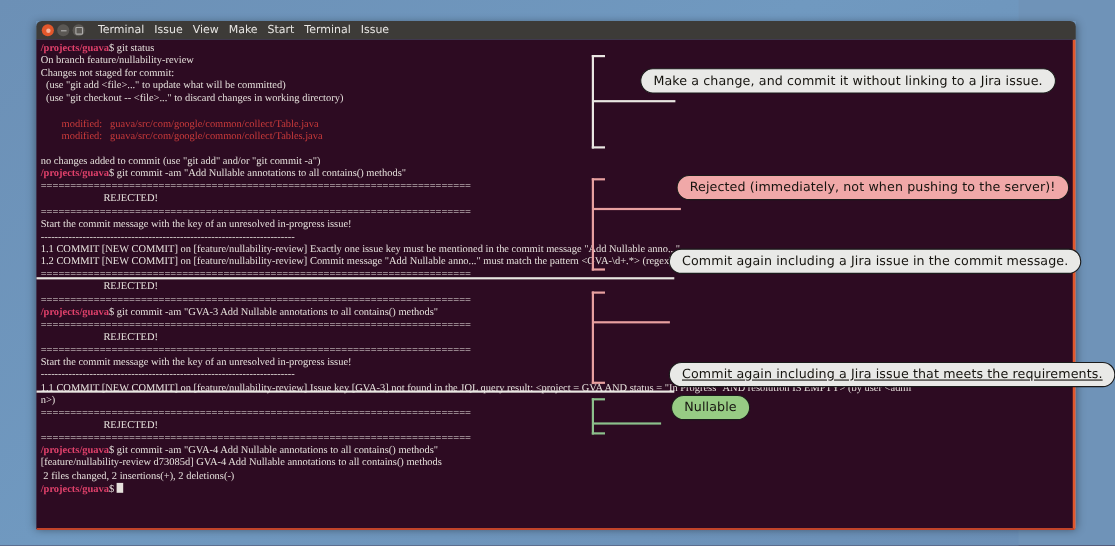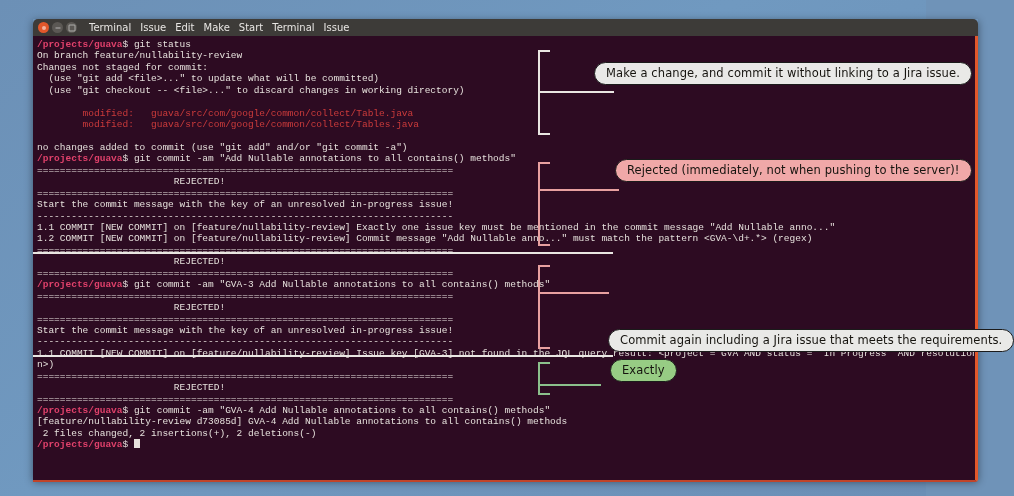--- a/index.html
+++ b/index.html
@@ -27,21 +27,21 @@
   #menubar{display:flex;gap:9px;margin-left:9px;font-family:"DejaVu Sans",sans-serif;
     font-size:10px;color:#e8e6e3;}
   #menubar span{cursor:default;}
 
   #term-body{position:relative;height:444px;background:#2d0b22;
     border-right:3px solid #e2572b;border-bottom:2px solid #c0442a;
     border-bottom-right-radius:3px;overflow:hidden;}
 
   
   #console{position:absolute;left:4px;top:3px;right:0;
-    font-family:Liberation Mono, monospace;
+    font-family:Liberation Serif, serif;
     font-size:9.5px;line-height:11.45px;color:#e6e1dc;white-space:pre;}
   .ln{height:11.45px;}
   .prompt{color:#e0416b;font-weight:bold;}
   .red{color:#cc3b3b;}
   .sep{color:#e6e1dc;letter-spacing:0px;}
   .cursor{display:inline-block;width:6px;height:9px;background:#e6e1dc;vertical-align:-1px;}
 
   
   .bracket{position:absolute;}
   .bracket .vert{position:absolute;left:0;top:0;width:2px;height:100%;}
@@ -72,21 +72,21 @@
         </div>
       <div class="wbtn min">
           <i></i>
         </div>
       <div class="wbtn max">
           <i></i>
         </div>
       <div id="menubar">
         <span>Terminal</span>
         <span>Issue</span>
-        <span>Edit</span>
+        <span>View</span>
         <span>Make</span>
         <span>Start</span>
         <span>Terminal</span>
         <span>Issue</span>
       </div>
     </div>
 
     <div id="term-body">
       <div id="console"><div class="ln"><span class="prompt">/projects/guava</span><span>$ git status</span></div><div class="ln">On branch feature/nullability-review</div><div class="ln">Changes not staged for commit:</div><div class="ln">  (use "git add &lt;file&gt;..." to update what will be committed)</div><div class="ln">  (use "git checkout -- &lt;file&gt;..." to discard changes in working directory)</div><div class="ln">&nbsp;</div><div class="ln red">        modified:   guava/src/com/google/common/collect/Table.java</div><div class="ln red">        modified:   guava/src/com/google/common/collect/Tables.java</div><div class="ln">&nbsp;</div><div class="ln">no changes added to commit (use "git add" and/or "git commit -a")</div><div class="ln"><span class="prompt">/projects/guava</span><span>$ git commit -am "Add Nullable annotations to all contains() methods"</span></div><div class="ln sep">=========================================================================</div><div class="ln">                        REJECTED!</div><div class="ln sep">=========================================================================</div><div class="ln">Start the commit message with the key of an unresolved in-progress issue!</div><div class="ln sep">-------------------------------------------------------------------------</div><div class="ln">1.1 COMMIT [NEW COMMIT] on [feature/nullability-review] Exactly one issue key must be mentioned in the commit message "Add Nullable anno..."</div><div class="ln">1.2 COMMIT [NEW COMMIT] on [feature/nullability-review] Commit message "Add Nullable anno..." must match the pattern &lt;GVA-\d+.*&gt; (regex)</div><div class="ln sep">=========================================================================</div><div class="ln">                        REJECTED!</div><div class="ln sep">=========================================================================</div><div class="ln"><span class="prompt">/projects/guava</span><span>$ git commit -am "GVA-3 Add Nullable annotations to all contains() methods"</span></div><div class="ln sep">=========================================================================</div><div class="ln">                        REJECTED!</div><div class="ln sep">=========================================================================</div><div class="ln">Start the commit message with the key of an unresolved in-progress issue!</div><div class="ln sep">-------------------------------------------------------------------------</div><div class="ln">1.1 COMMIT [NEW COMMIT] on [feature/nullability-review] Issue key [GVA-3] not found in the JQL query result: &lt;project = GVA AND status = "In Progress" AND resolution IS EMPTY&gt; (by user &lt;admi</div><div class="ln">n&gt;)</div><div class="ln sep">=========================================================================</div><div class="ln">                        REJECTED!</div><div class="ln sep">=========================================================================</div><div class="ln"><span class="prompt">/projects/guava</span><span>$ git commit -am "GVA-4 Add Nullable annotations to all contains() methods"</span></div><div class="ln">[feature/nullability-review d73085d] GVA-4 Add Nullable annotations to all contains() methods</div><div class="ln"> 2 files changed, 2 insertions(+), 2 deletions(-)</div><div class="ln"><span class="prompt">/projects/guava</span><span>$ </span><span class="cursor"></span></div></div>
 
@@ -121,23 +121,24 @@
 
       <div class="bracket" style="left:505px;top:326px;height:33px;">
         <div class="vert" style="background:#8cc08c;"></div>
         <div class="tip top" style="background:#8cc08c;"></div>
         <div class="tip bot" style="background:#8cc08c;"></div>
         <div class="arm" style="top:22px;width:61px;background:#8cc08c;"></div>
       </div>
     </div>
   </div>
 
-  <div class="callout grey" style="left:594px;top:62px;">Make a change, and commit it without linking to a Jira issue.</div>
+  <div class="callout grey" style="left:582px;top:62px;">Make a change, and commit it without linking to a Jira issue.</div>
 
   <div class="callout pink" style="left:615px;top:159px;">Rejected (immediately, not when pushing to the server)!</div>
 
+  <div class="callout grey" style="left:608px;top:226px;">Commit again including a Jira issue in the commit message.</div>
 
 
-  <div class="callout grey" style="left:608px;top:329px;">Commit again including a Jira issue that meets the requirements.</div>
+  <div class="callout grey" style="left:608px;top:329px;text-decoration:underline;">Commit again including a Jira issue that meets the requirements.</div>
 
-  <div class="callout green" style="left:610px;top:359px;">Exactly</div>
+  <div class="callout green" style="left:610px;top:359px;">Nullable</div>
 
 </div>
 
 </body></html>

